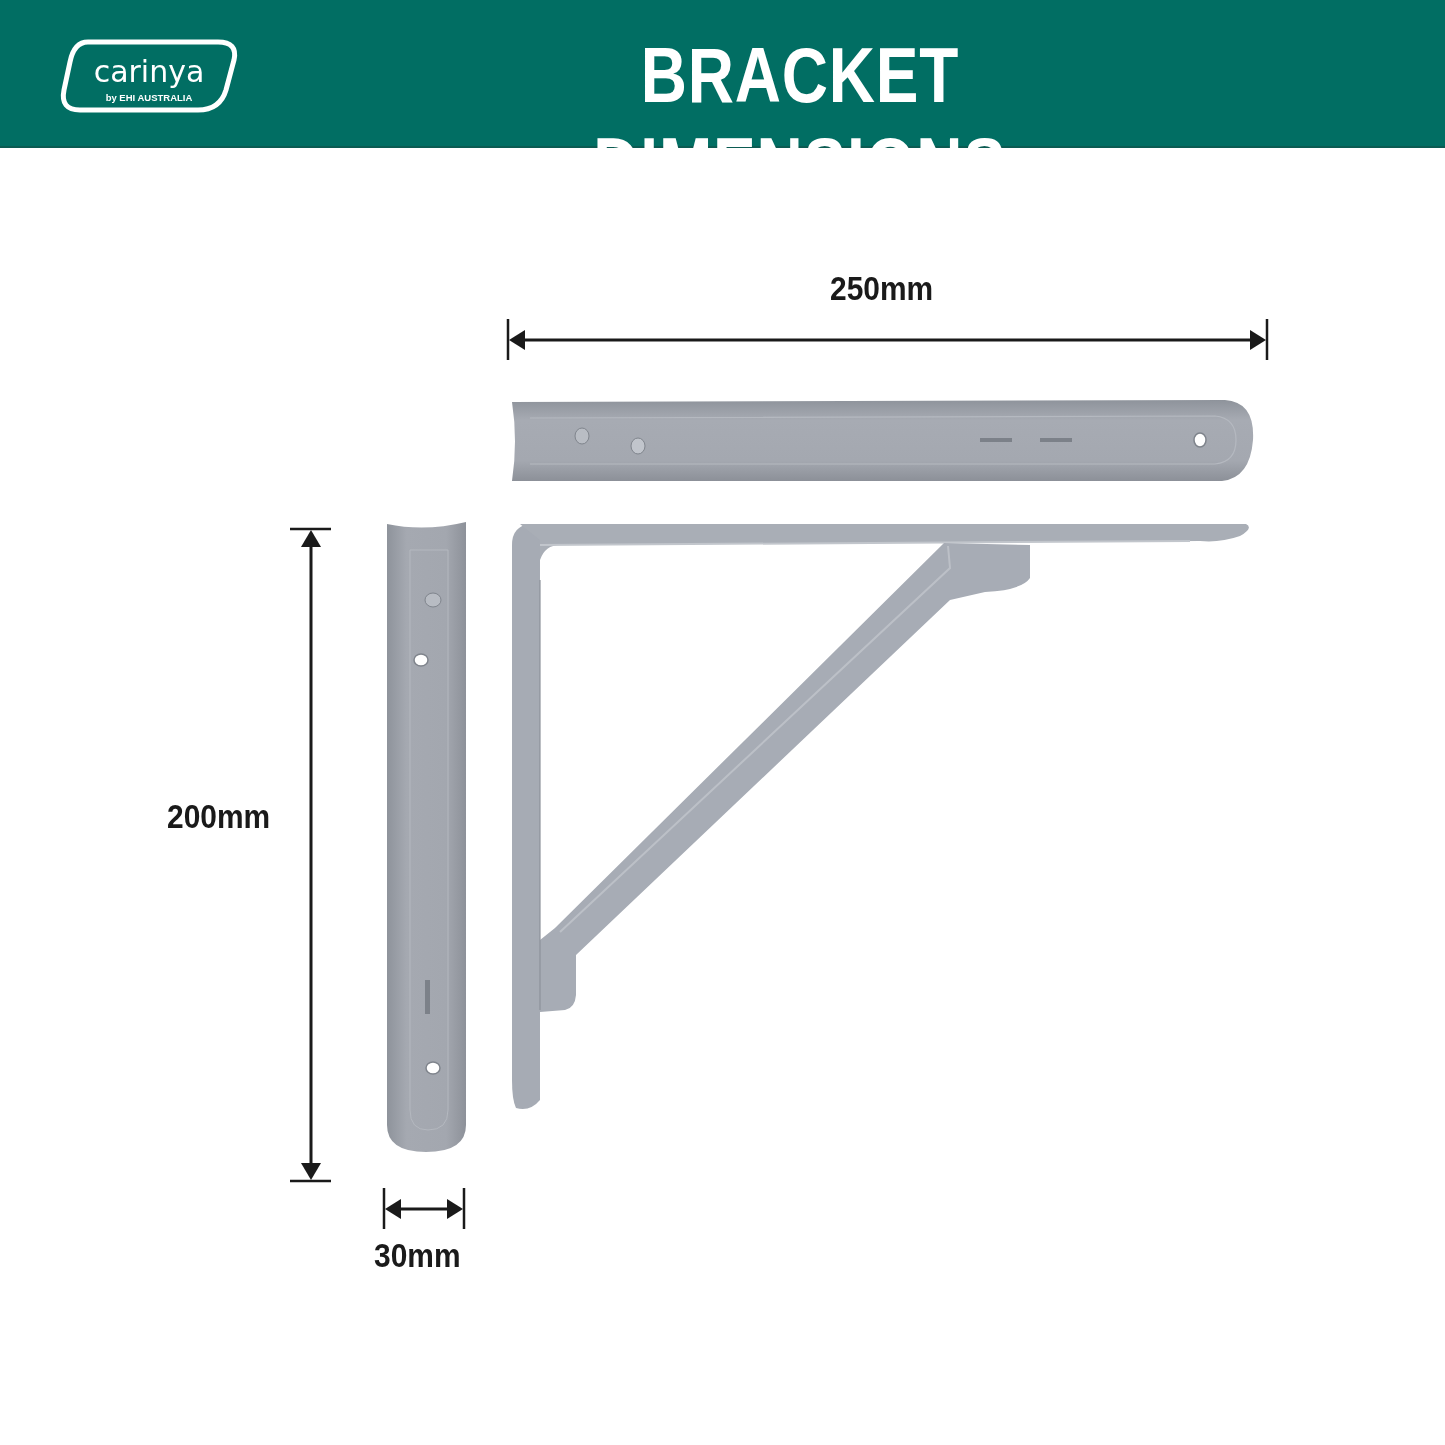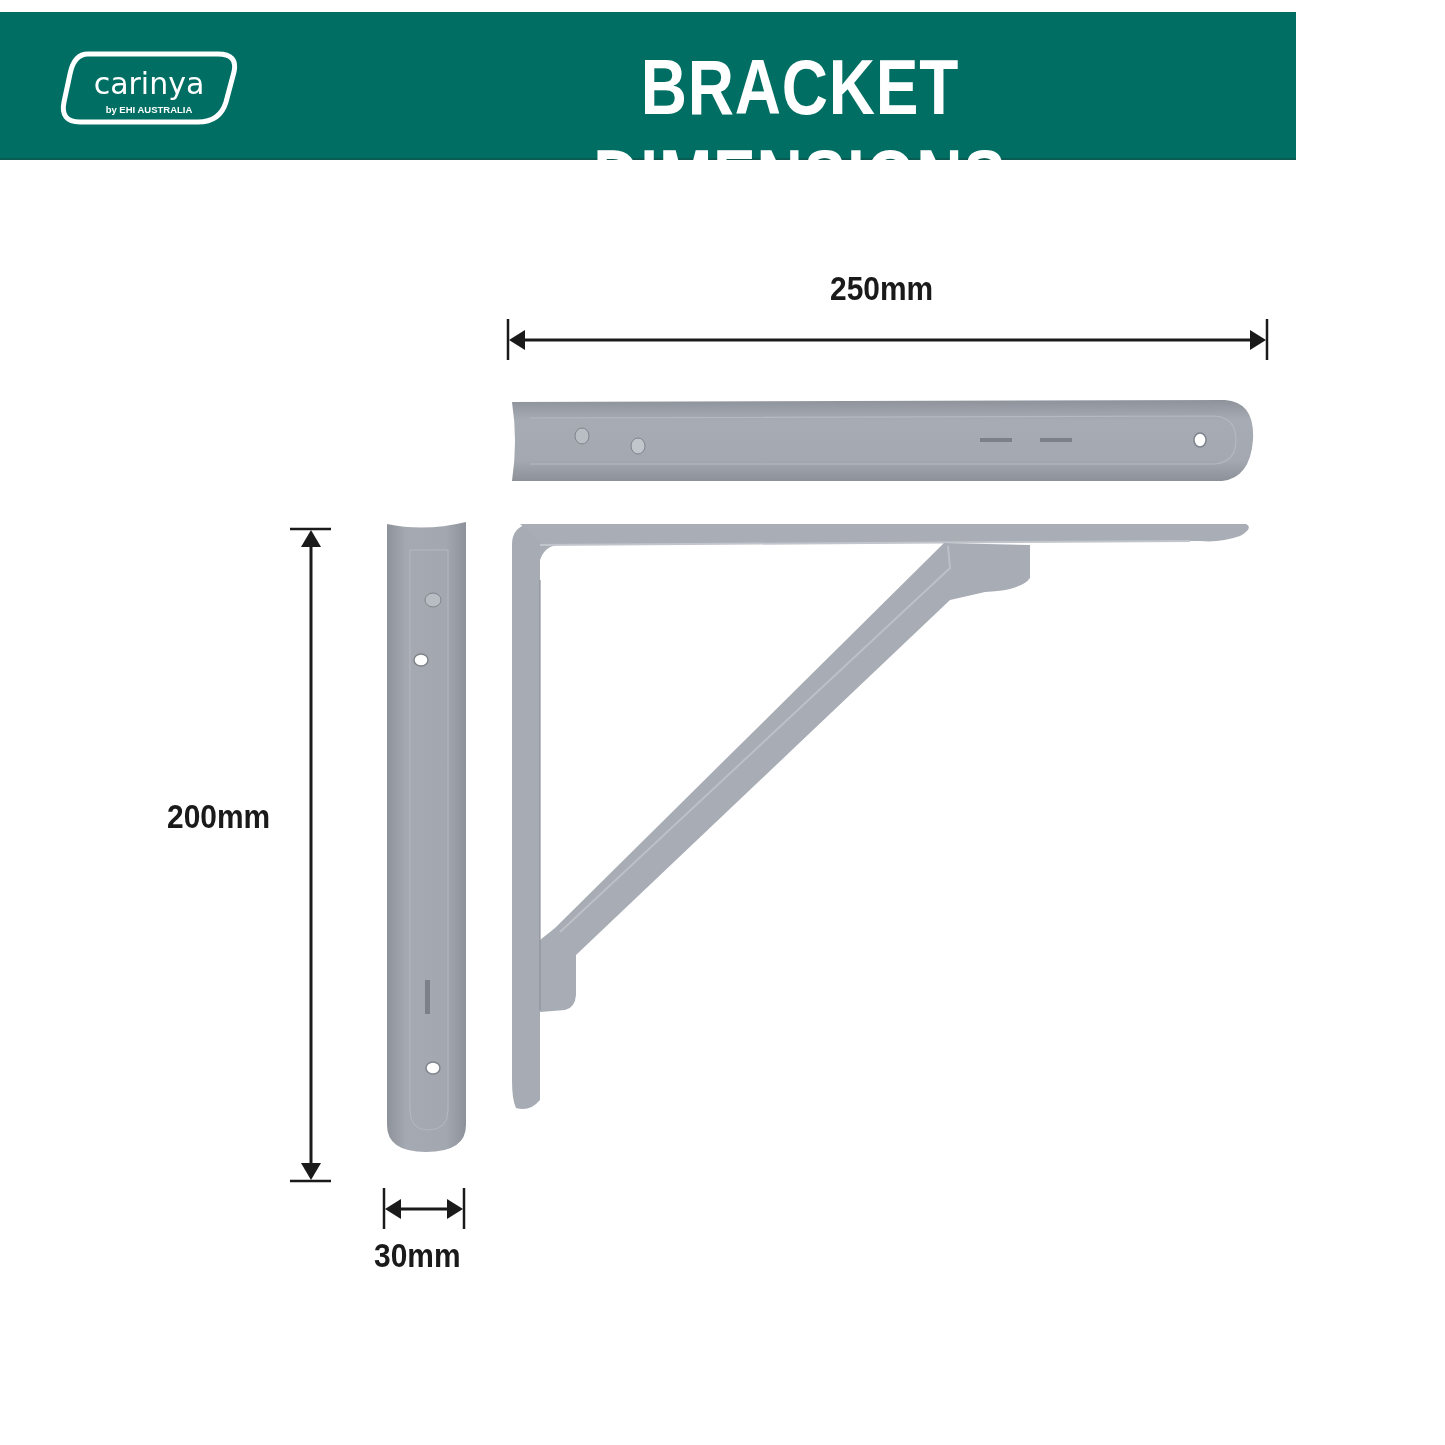--- a/index.html
+++ b/index.html
@@ -1,17 +1,17 @@
 <!DOCTYPE html>
 <html><head>
 <meta charset="utf-8">
 <style>
   html, body { margin:0; padding:0; }
   body { width:1445px; height:1445px; background:#ffffff; position:relative; overflow:hidden; font-family:"Liberation Sans", sans-serif; }
-  .header { position:absolute; left:0; top:12px; width:1296px; height:146px; background:#016e63; border-bottom:2px solid #0b5b52; }
+  .header { position:absolute; left:0; top:0; width:1445px; height:146px; background:#016e63; border-bottom:2px solid #0b5b52; }
   .logo { position:absolute; left:58px; top:38px; width:182px; height:76px; }
   .title { position:absolute; left:380px; top:30px; width:840px; height:90px; text-align:center; color:#ffffff; font-weight:bold; font-size:78px; line-height:90px; letter-spacing:1px; transform:scaleX(0.82); transform-origin:center; font-family:"Liberation Sans", sans-serif; }
   .dim-label { position:absolute; font-weight:bold; color:#1a1a1a; font-size:34px; line-height:40px; transform:scaleX(0.88); transform-origin:left center; font-family:"Liberation Sans", sans-serif; }
   svg { position:absolute; left:0; top:0; }
 </style>
 </head>
 <body>
 
 <div class="header">
   <svg class="logo" width="182" height="76" viewBox="0 0 182 76" style="position:absolute;left:58px;top:38px;">

